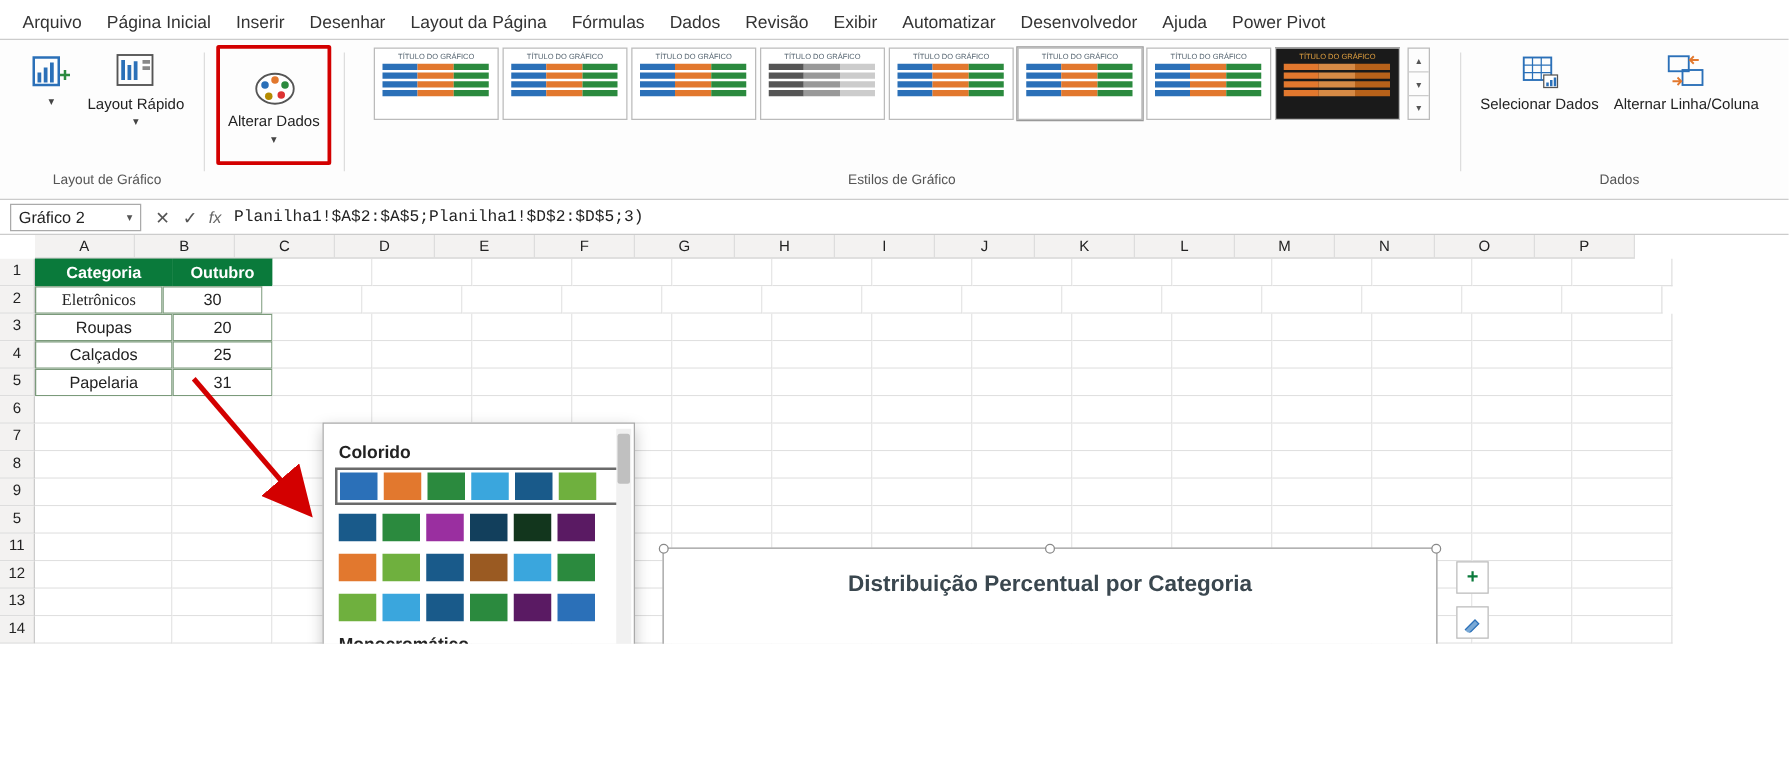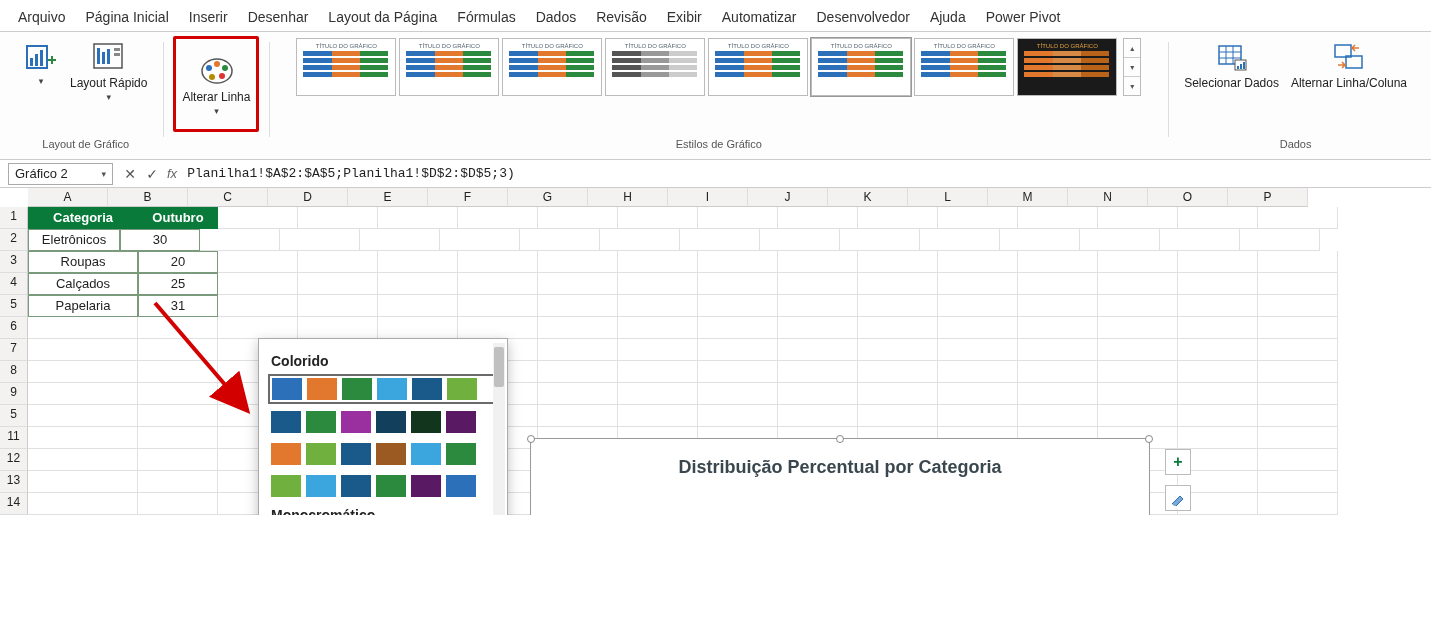--- a/index.html
+++ b/index.html
@@ -138,21 +138,21 @@
         <div class="ic">
           <svg width="36" height="30">
               <ellipse cx="18" cy="15" rx="15" ry="12" fill="#fff" stroke="#555" stroke-width="1.5"></ellipse>
               <circle cx="10" cy="12" r="3" fill="#2b70b8"></circle>
               <circle cx="18" cy="8" r="3" fill="#e2782e"></circle>
               <circle cx="26" cy="12" r="3" fill="#2b8a3e"></circle>
               <circle cx="23" cy="20" r="3" fill="#d33"></circle>
               <circle cx="13" cy="21" r="3" fill="#b58b00"></circle>
             </svg>
         </div>
-        <span class="lbl">Alterar Linha</span>
+        <span class="lbl">Alterar Dados</span>
         <span class="caret">▾</span>
       </div>
     </div>
     <div class="group-label">&nbsp;</div>
   </div>
 
   <div class="group" style="flex:1;">
     <div class="group-body">
       <div class="thumbs">
 
@@ -431,21 +431,21 @@
         <div class="cell"></div>
         <div class="cell"></div>
         <div class="cell"></div>
         <div class="cell"></div>
         <div class="cell"></div>
         <div class="cell"></div>
         <div class="cell"></div>
       </div>
       <div class="row">
         <div class="rowhdr">2</div>
-        <div class="cell cat-cell" style="width: 92px;">Eletrônicos</div>
+        <div class="cell cat-cell" style="width: 102px; font-family: Liberation Serif, serif;">Eletrônicos</div>
         <div class="cell data-cell">30</div>
         <div class="cell"></div>
         <div class="cell"></div>
         <div class="cell"></div>
         <div class="cell"></div>
         <div class="cell"></div>
         <div class="cell"></div>
         <div class="cell"></div>
         <div class="cell"></div>
         <div class="cell"></div>

